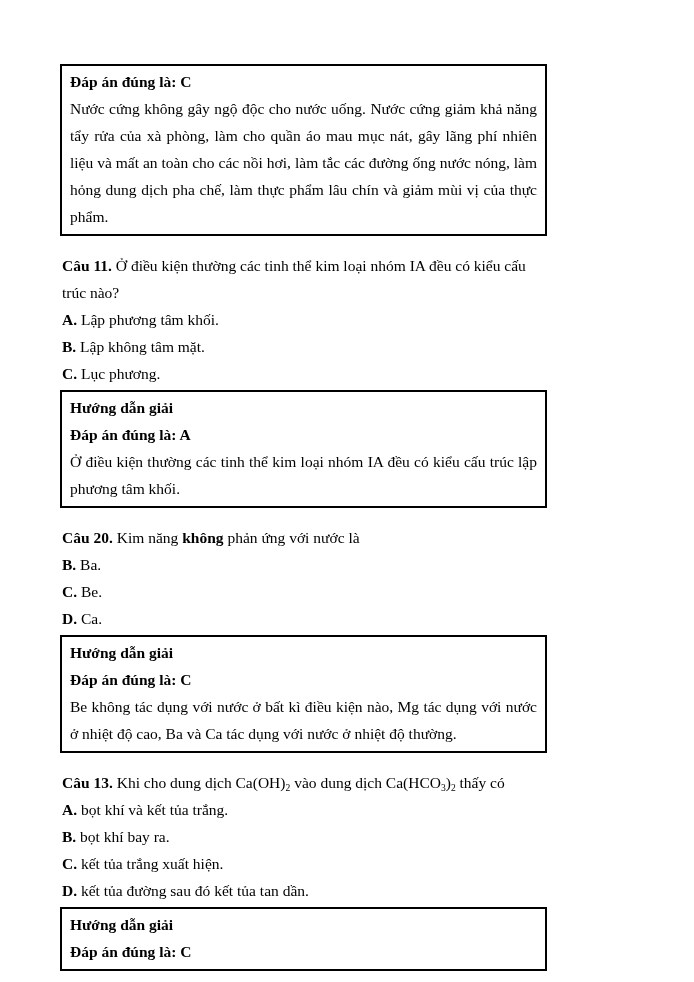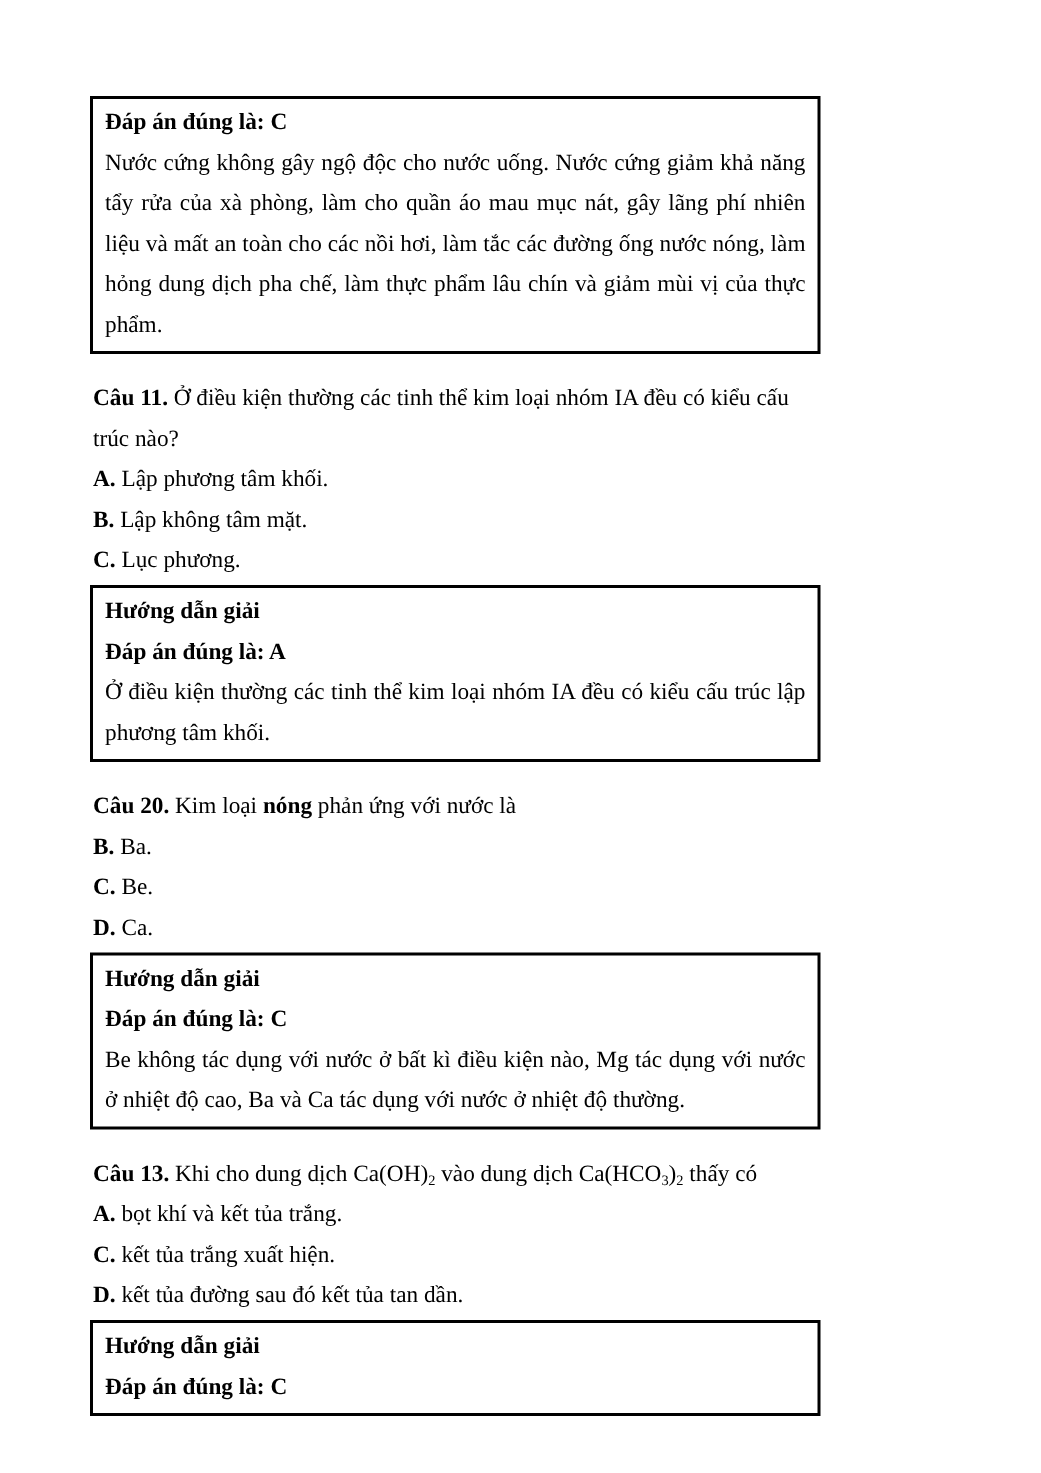--- a/index.html
+++ b/index.html
@@ -53,35 +53,36 @@
     <p><b>C.</b><span> Lục phương.</span></p>
   </div>
 
   <section class="sbox">
     <p><b>Hướng dẫn giải</b></p>
     <p><b>Đáp án đúng là: A</b></p>
     <p class="justify">Ở điều kiện thường các tinh thể kim loại nhóm IA đều có kiểu cấu trúc lập phương tâm khối.</p>
   </section>
 
   <div class="q">
-    <p><b>Câu 20.</b><span> Kim loại </span><b>nóng</b><span> phản ứng với nước là</span></p>
+    <p><b>Câu 20.</b><span> Kim năng </span><b>không</b><span> phản ứng với nước là</span></p>
     <p><b>B.</b><span> Ba.</span></p>
     <p><b>C.</b><span> Be.</span></p>
     <p><b>D.</b><span> Ca.</span></p>
   </div>
 
   <section class="sbox">
     <p><b>Hướng dẫn giải</b></p>
     <p><b>Đáp án đúng là: C</b></p>
     <p class="justify">Be không tác dụng với nước ở bất kì điều kiện nào, Mg tác dụng với nước ở nhiệt độ cao, Ba và Ca tác dụng với nước ở nhiệt độ thường.</p>
   </section>
 
   <div class="q">
     <p><b>Câu 13.</b><span> Khi cho dung dịch Ca(OH)</span><sub>2</sub><span> vào dung dịch Ca(HCO</span><sub>3</sub><span>)</span><sub>2</sub><span> thấy có</span></p>
     <p><b>A.</b><span> bọt khí và kết tủa trắng.</span></p>
+    <p><b>B.</b><span> bọt khí bay ra.</span></p>
     <p><b>C.</b><span> kết tủa trắng xuất hiện.</span></p>
     <p><b>D.</b><span> kết tủa đường sau đó kết tủa tan dần.</span></p>
   </div>
 
   <section class="sbox">
     <p><b>Hướng dẫn giải</b></p>
     <p><b>Đáp án đúng là: C</b></p>
   </section>
 
 </div>

